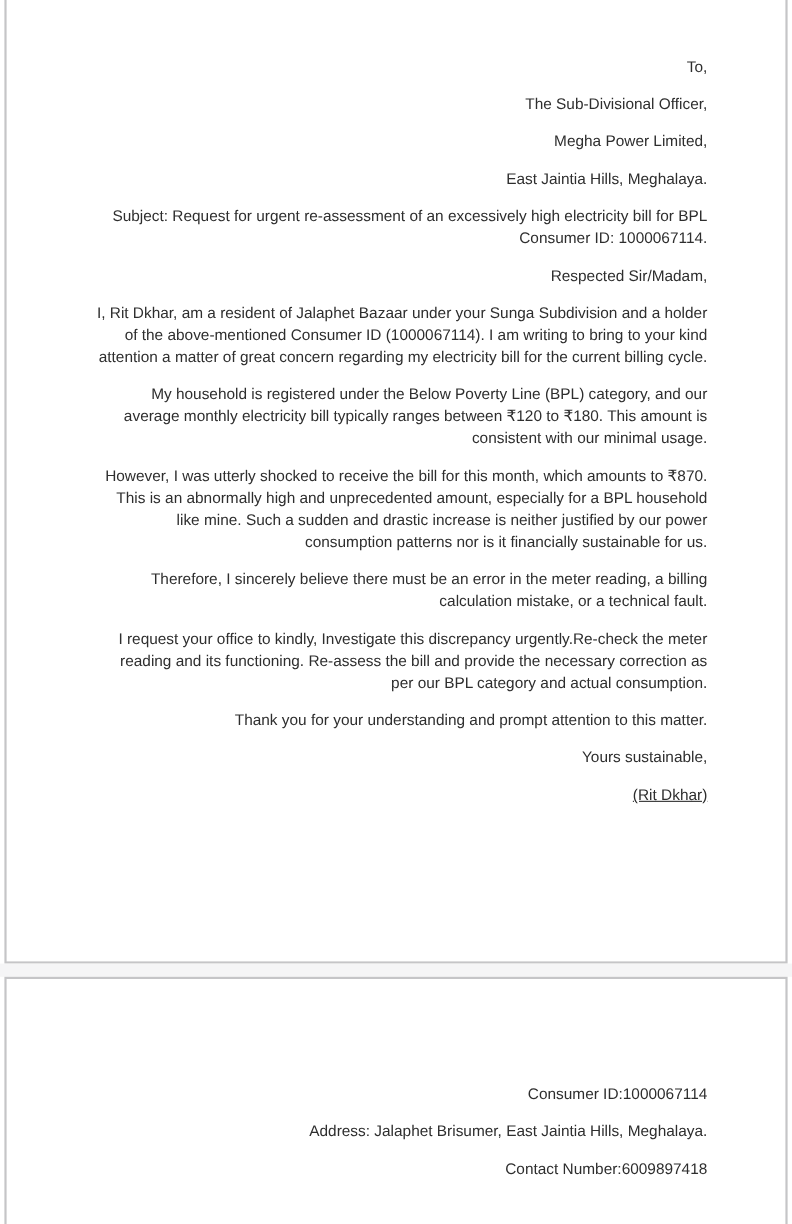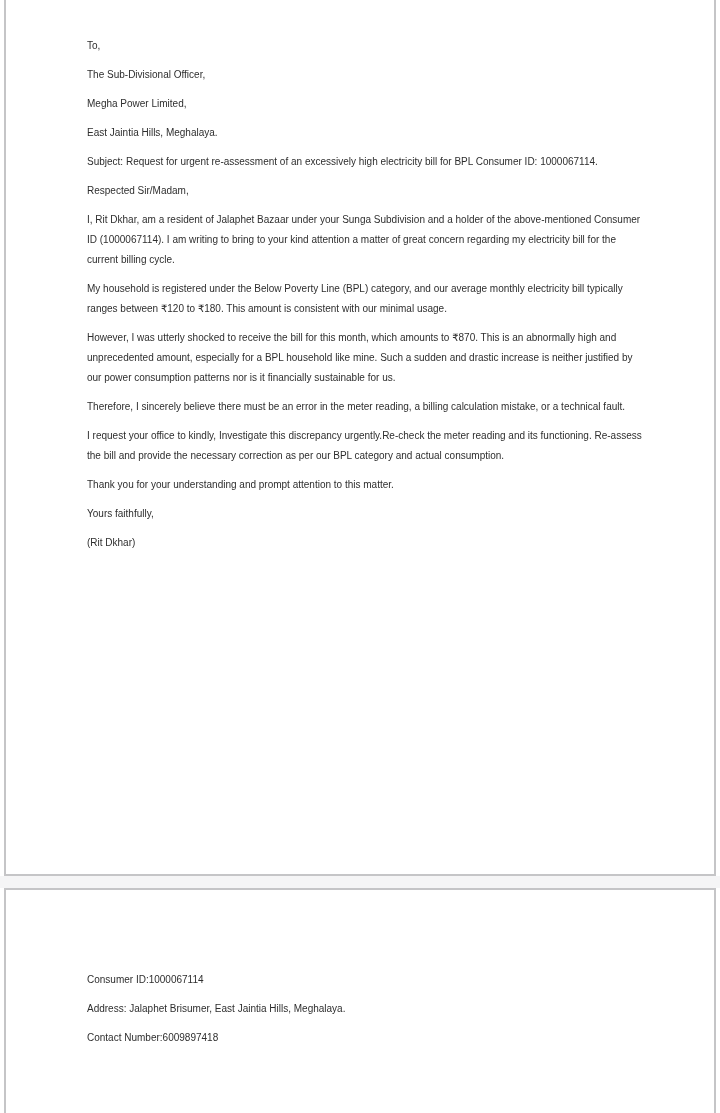--- a/index.html
+++ b/index.html
@@ -24,45 +24,46 @@
     border:2px solid var(--page-border);
   }
   .page-letter{ top:-12px;height:888px;padding:46px 70px 0 81px; }
   .page-details{ top:888px;height:245px;padding:80px 70px 0 81px; }
   .gap-band{
     position:absolute;left:0;width:720px;
     top:876px;height:12px;
     background:var(--gap-band);
   }
   .page p{
-    margin:0 0 9px 0;
-    font-size:10px;
+    margin:14px 0 9px 0;
+    font-size:14px;
     line-height:20px;
     max-width:556px;
     white-space:pre-wrap;
+    text-align:right;
   }
-  .signature{ margin-top:38px; }
+  .signature{ margin-top:38px;text-decoration:underline; }
 </style>
 </head>
 <body>
 
 <div class="page page-letter">
   <p>To,</p>
   <p>The Sub-Divisional Officer,</p>
   <p>Megha Power Limited,</p>
   <p>East Jaintia Hills, Meghalaya.</p>
   <p>Subject: Request for urgent re-assessment of an excessively high electricity bill for BPL Consumer ID: 1000067114.</p>
   <p>Respected Sir/Madam,</p>
   <p>I, Rit Dkhar, am a resident of Jalaphet Bazaar under your Sunga Subdivision and a holder of the above-mentioned Consumer ID (1000067114). I am writing to bring to your kind attention a matter of great concern regarding my electricity bill for the current billing cycle.</p>
   <p>My household is registered under the Below Poverty Line (BPL) category, and our average monthly electricity bill typically ranges between ₹120 to ₹180. This amount is consistent with our minimal usage.</p>
   <p>However, I was utterly shocked to receive the bill for this month, which amounts to ₹870. This is an abnormally high and unprecedented amount, especially for a BPL household like mine. Such a sudden and drastic increase is neither justified by our power consumption patterns nor is it financially sustainable for us.</p>
   <p>Therefore, I sincerely believe there must be an error in the meter reading, a billing calculation mistake, or a technical fault.</p>
   <p>I request your office to kindly, Investigate this discrepancy urgently.Re-check the meter reading and its functioning. Re-assess the bill and provide the necessary correction as per our BPL category and actual consumption.</p>
   <p>Thank you for your understanding and prompt attention to this matter.</p>
-  <p>Yours faithfully,</p>
+  <p>Yours sustainable,</p>
   <p class="signature">(Rit Dkhar)</p>
 </div>
 
 <div class="gap-band"></div>
 
 <div class="page page-details">
   <p>Consumer ID:1000067114</p>
   <p>Address: Jalaphet Brisumer, East Jaintia Hills, Meghalaya.</p>
   <p>Contact Number:6009897418</p>
 </div>

